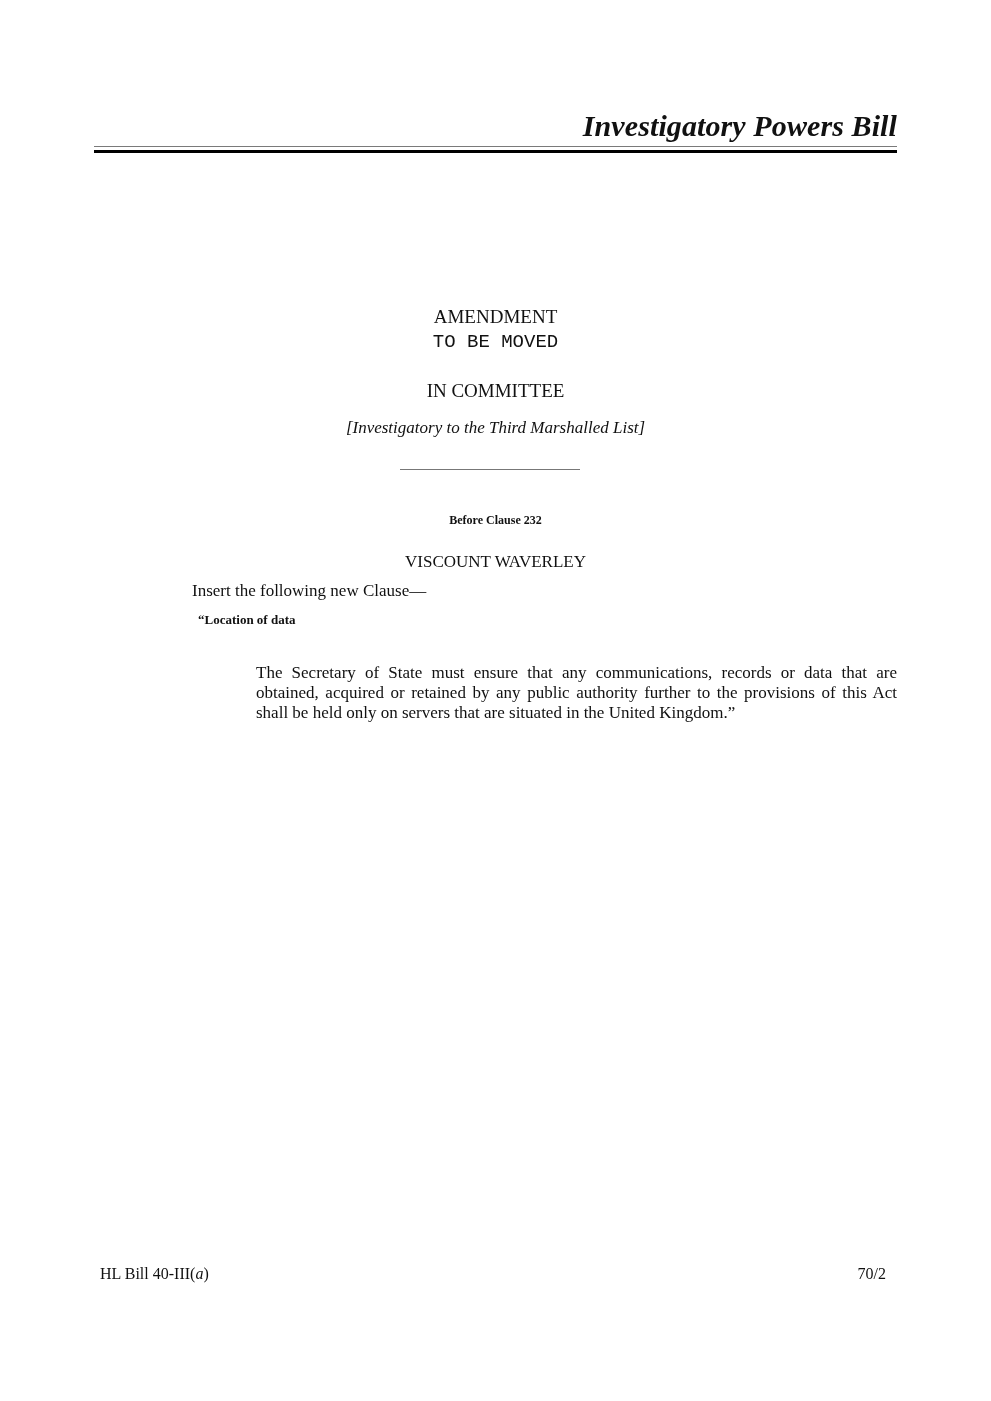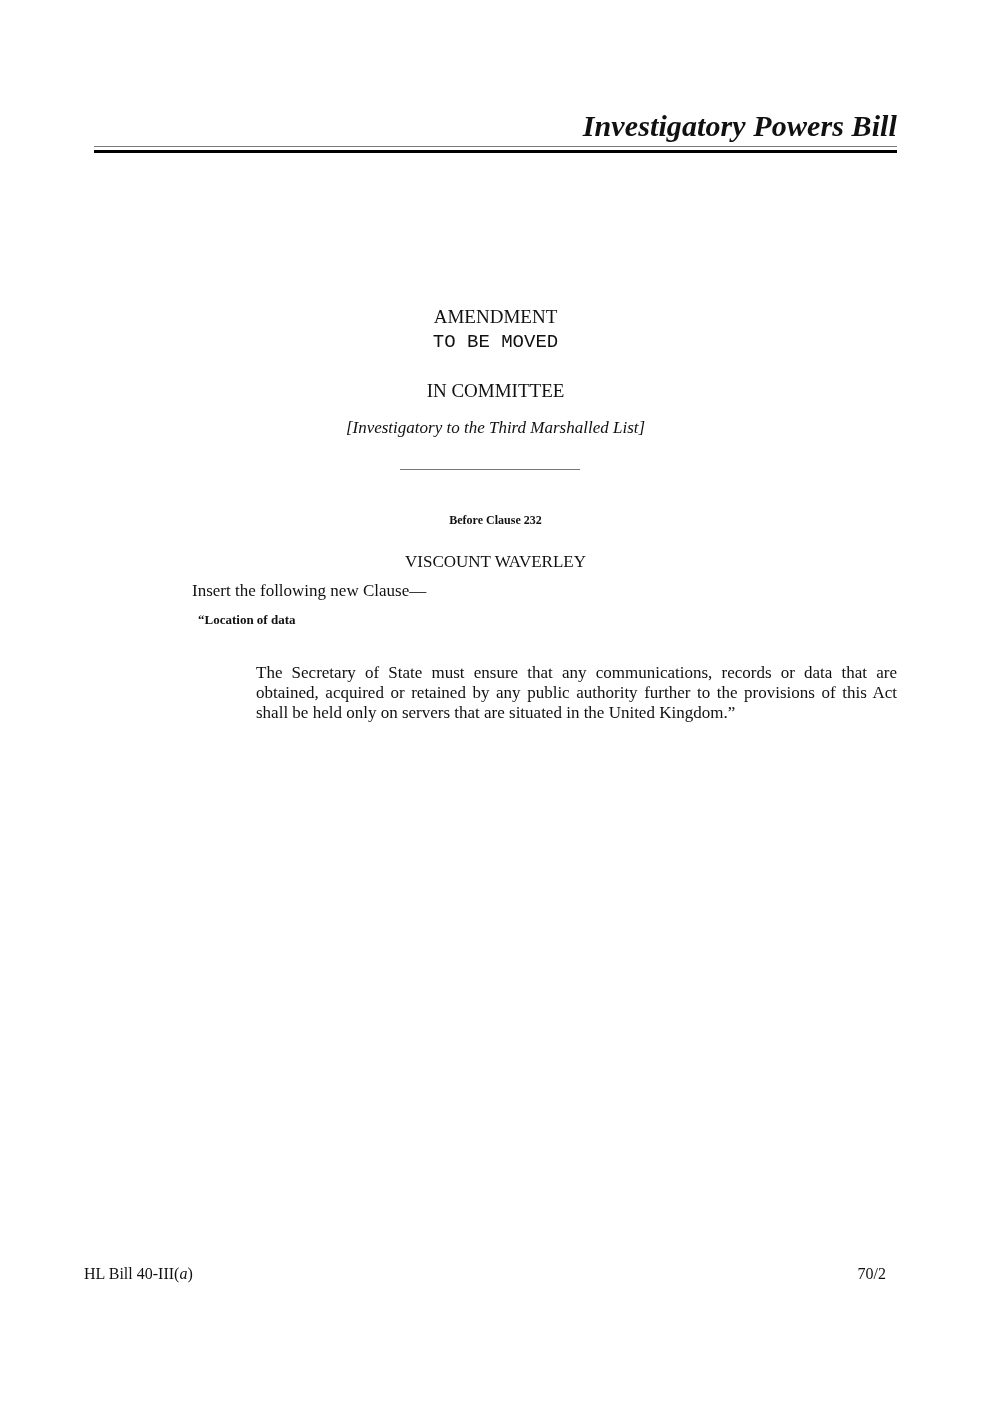--- a/index.html
+++ b/index.html
@@ -98,21 +98,21 @@
       width: 641px;
       top: 638px;
       font-size: 17px;
       line-height: 20px;
       text-align: justify;
       text-align-last: left;
       margin-top: 25px;
     }
     .footer-left {
       position: absolute;
-      left: 84px;
+      left: 100px;
       top: 1263px;
       font-size: 16px;
       line-height: 22px;
     }
     .footer-right {
       position: absolute;
       right: 105px;
       top: 1263px;
       font-size: 16px;
       line-height: 22px;

